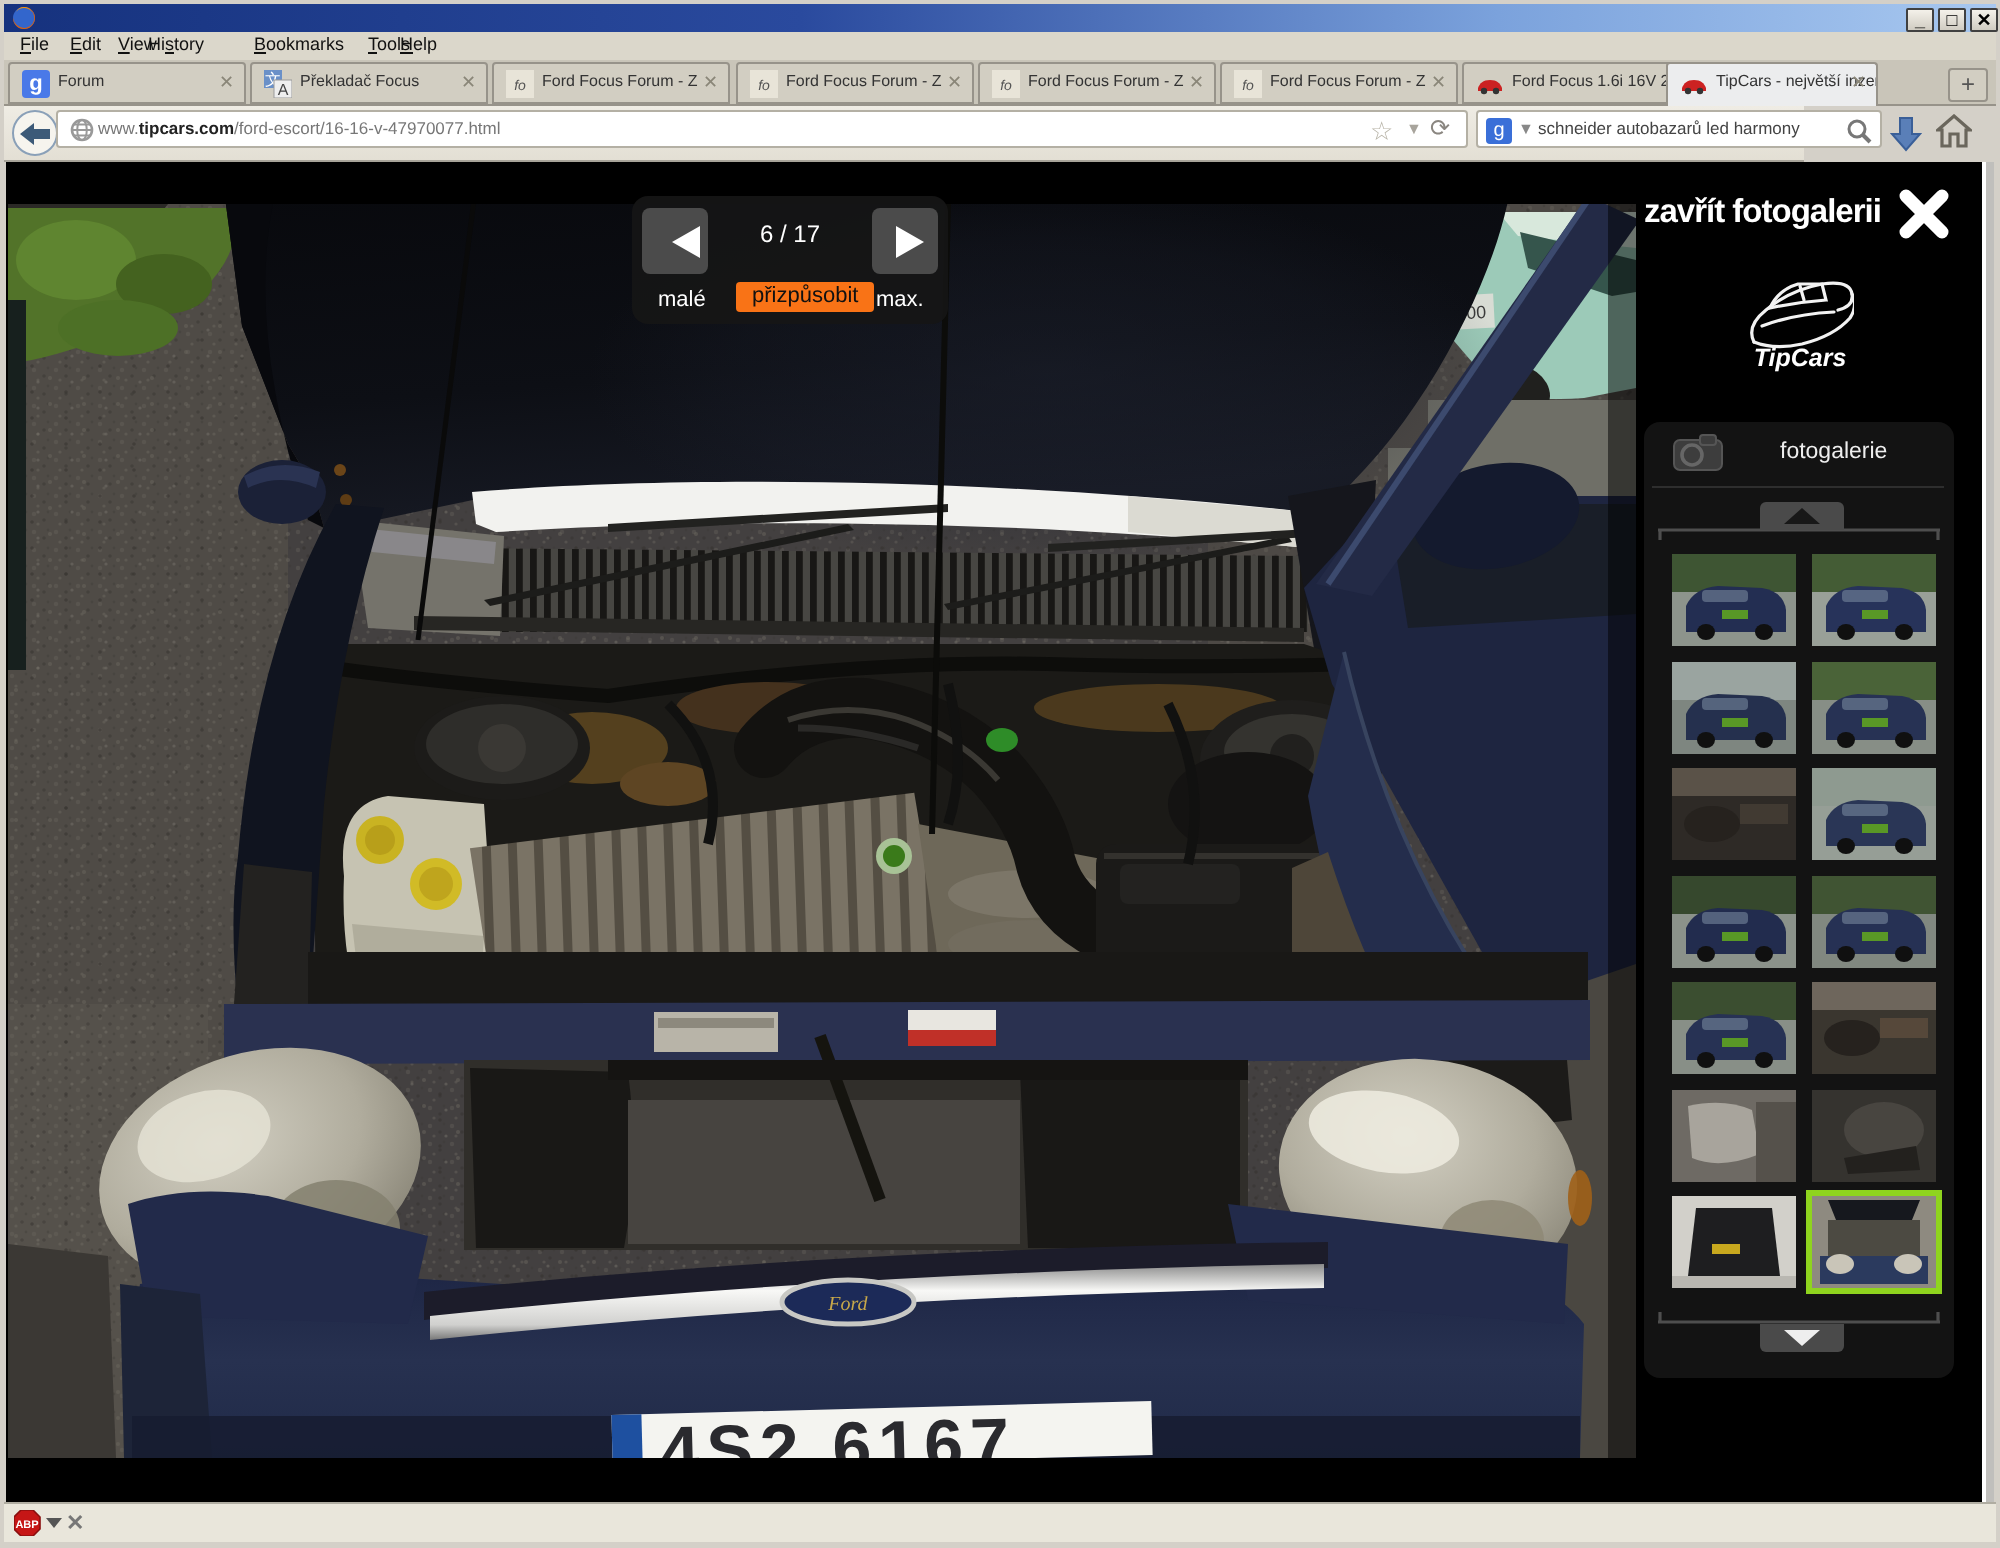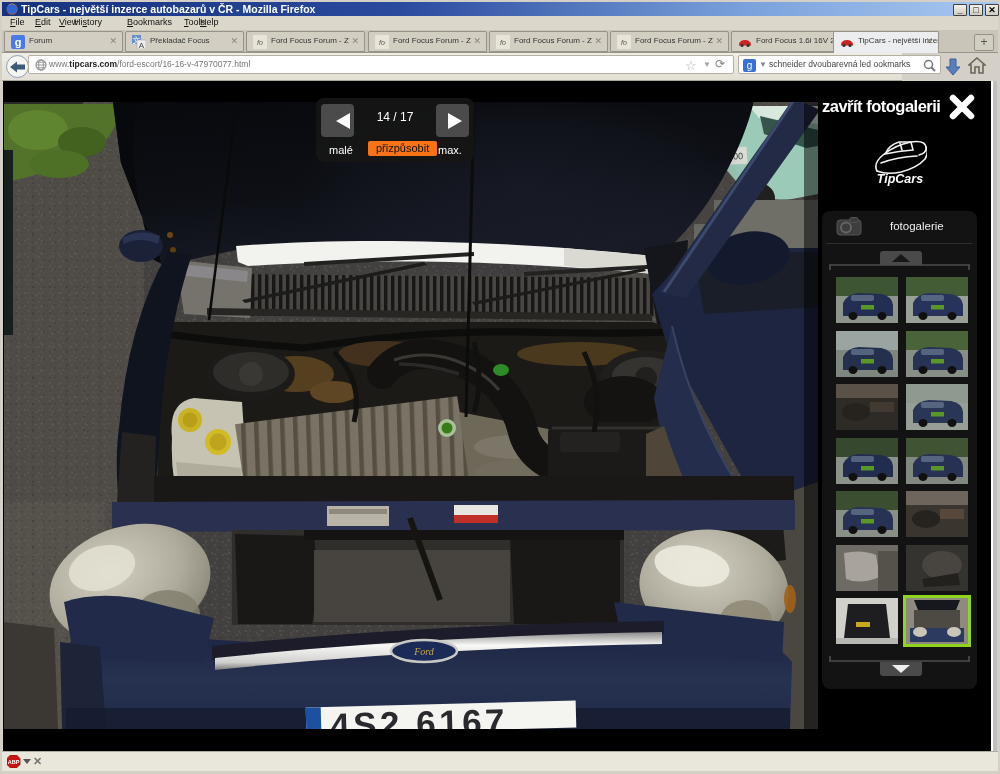--- a/index.html
+++ b/index.html
@@ -57,21 +57,20 @@
 #statusbar { left:2px; top:751px; width:996px; height:20px; background:#e9e6db; border-top:1px solid #b0ada2; }
 </style>
 </head>
 <body>
 <div id="titlebar" class="abs">
   <svg class="abs" style="left:4px;top:1px" width="12" height="12" viewBox="0 0 12 12">
     <circle cx="6" cy="6" r="5.5" fill="#3366cc"></circle>
     <path d="M6,0.5 A5.5,5.5 0 1 1 0.5,6 A6,6 0 0 0 6,11 A5,5 0 0 0 11,5 A5.5,5.5 0 0 0 6,0.5" fill="#e66000"></path>
     <path d="M2,3 A5,5 0 0 1 10,3 A4.5,4.5 0 0 0 2,3" fill="#ff9500"></path>
   </svg>
-  <span id="titletext" class="abs">TipCars - největší inzerce autobazarů v ČR - Mozilla Firefox</span>
   <div class="winbtn abs" style="left:951px">_</div>
   <div class="winbtn abs" style="left:967px">□</div>
   <div class="winbtn abs" style="left:983px">✕</div>
 </div>
 <div id="menubar" class="abs">
   <span style="left:8px"><u>F</u>ile</span>
   <span style="left:33px"><u>E</u>dit</span>
   <span style="left:57px"><u>V</u>iew</span>
   <span style="left:72px">Hi<u>s</u>tory</span>
   <span style="left:125px"><u>B</u>ookmarks</span>
@@ -160,21 +159,21 @@
       <path d="M1,6 L11,6 M2,3.2 L10,3.2 M2,8.8 L10,8.8" stroke="#999" stroke-width="1"></path>
     </svg>
     <span class="abs" style="left:20px">www.<b style="color:#222">tipcars.com</b>/ford-escort/16-16-v-47970077.html</span>
     <span class="abs" style="left:656px;top:1px;color:#b8b4a8;font-size:13px">☆</span>
     <span class="abs" style="left:674px;top:0px;color:#a8a49c;font-size:8px">▼</span>
     <span class="abs" style="left:686px;top:0px;color:#8a8680;font-size:12px">⟳</span>
   </div>
   <div id="searchbox" class="abs">
     <div class="abs" style="left:4px;top:3px;width:13px;height:13px;background:#3a6fd8;border-radius:2px;color:#fff;font-size:10px;text-align:center;line-height:13px">g</div>
     <span class="abs" style="left:20px;top:0px;color:#888;font-size:8px">▼</span>
-    <span class="abs" style="left:30px">schneider dvoubarevná led ookmarks</span>
+    <span class="abs" style="left:30px">schneider autobazarů led harmony</span>
     <svg class="abs" style="left:184px;top:3px" width="13" height="13" viewBox="0 0 13 13">
       <circle cx="5.5" cy="5.5" r="4" fill="none" stroke="#777" stroke-width="1.5"></circle>
       <line x1="8.5" y1="8.5" x2="12" y2="12" stroke="#777" stroke-width="2"></line>
     </svg>
   </div>
   <svg class="abs" style="left:943px;top:5px" width="16" height="18" viewBox="0 0 16 18">
     <path d="M5,1 h6 v8 h4 l-7,8 l-7,-8 h4 z" fill="#5a7fb8" stroke="#3a5f98" stroke-width="1"></path>
   </svg>
   <svg class="abs" style="left:966px;top:4px" width="18" height="17" viewBox="0 0 18 17">
     <path d="M9,1 L17,8 L15,8 L15,16 L11,16 L11,10 L7,10 L7,16 L3,16 L3,8 L1,8 z" fill="none" stroke="#6a665c" stroke-width="1.6"></path>
@@ -548,21 +547,21 @@
         </div>
     </div>
   </div>
   <div id="navpanel" class="abs">
     <div class="arrbtn abs" style="left:5px">
         <div class="tri abs" style="left:7px;border-right:14px solid #fff"></div>
       </div>
     <div class="arrbtn abs" style="left:120px">
         <div class="tri abs" style="left:12px;border-left:14px solid #fff"></div>
       </div>
-    <div id="cnt" class="abs">14 / 17</div>
+    <div id="cnt" class="abs">6 / 17</div>
     <div id="lbls" class="abs">
       <span class="abs" style="left:13px">malé</span>
       <span id="fitbtn">přizpůsobit</span>
       <span class="abs" style="left:122px">max.</span>
     </div>
   </div>
 </div>
 <div id="scrollstrip" class="abs"></div>
 <div id="statusbar" class="abs">
   <svg class="abs" style="left:5px;top:3px" width="34" height="13" viewBox="0 0 34 13">

